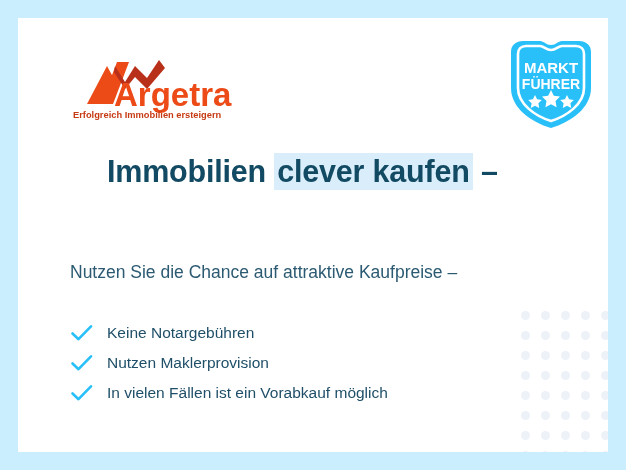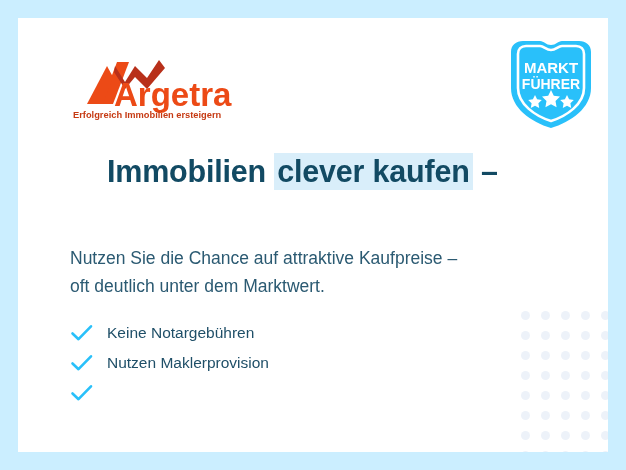--- a/index.html
+++ b/index.html
@@ -76,21 +76,21 @@
     background: #D9EEFA;
     padding: 1px 3px 2px 3px;
     box-decoration-break: clone;
     -webkit-box-decoration-break: clone;
   }
 
   
   .subhead {
     position: absolute;
     left: 52px;
-    top: 226px;
+    top: 240px;
     width: 470px;
     font-size: 17.5px;
     color: #2B5A72;
     line-height: 1.62;
   }
 
   
   .bullets {
     position: absolute;
     left: 52px;
@@ -194,21 +194,20 @@
       </g>
     </svg>
   </div>
 
   <div class="headline">
     <span>Immobilien </span><span class="hl-mark">clever kaufen</span><span> –</span><br>
   </div>
 
   <div class="subhead">
     <span>Nutzen Sie die Chance auf attraktive Kaufpreise –</span><br>
-    <span>oft deutlich unter dem Marktwert.</span>
   </div>
 
   <div class="bullets">
 
     <div class="bullet">
       <span class="check">
         <svg width="24" height="18" viewBox="0 0 24 18">
             <path d="M2.5,9.5 L8.5,15.2 L21,2.3" fill="none" stroke="#29C0FA" stroke-width="2.6" stroke-linecap="round" stroke-linejoin="round"></path>
           </svg>
       </span>
@@ -224,17 +223,18 @@
       <span class="btext">Nutzen Maklerprovision</span>
     </div>
 
 
     <div class="bullet">
       <span class="check">
         <svg width="24" height="18" viewBox="0 0 24 18">
             <path d="M2.5,9.5 L8.5,15.2 L21,2.3" fill="none" stroke="#29C0FA" stroke-width="2.6" stroke-linecap="round" stroke-linejoin="round"></path>
           </svg>
       </span>
+      <span class="btext">In vielen Fällen ist ein Vorabkauf möglich</span>
     </div>
 
   </div>
 
 </div>
 
 </body></html>

